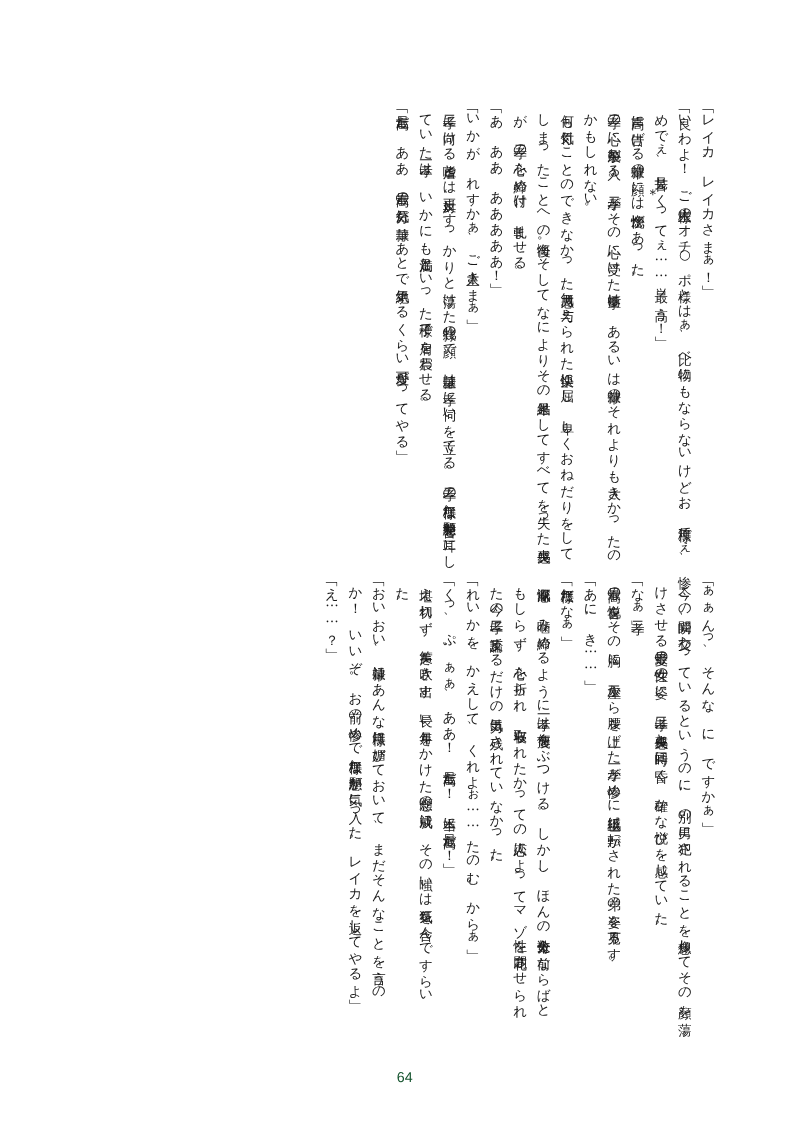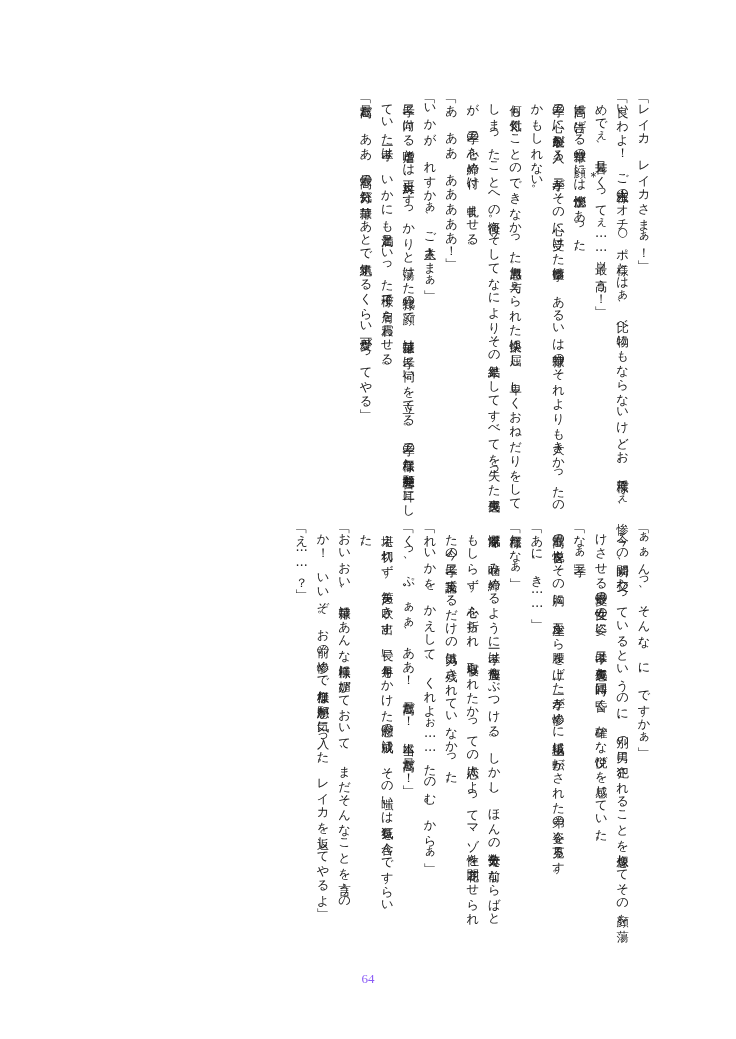--- a/index.html
+++ b/index.html
@@ -57,22 +57,22 @@
     color: #1a1a1a;
     letter-spacing: 0;
   }
   .page-number {
     position: absolute;
     bottom: 52px;
     left: 0;
     width: 100%;
     text-align: center;
     font-size: 13px;
-    color: #8b5cf6;
-    font-family: Liberation Serif, serif;
+    color: #14532d;
+    font-family: Liberation Sans, sans-serif;
   }
 </style>
 </head>
 <body>
 
 <div class="page">
 
   <div class="sep-mark">＊</div>
 
   <div class="group-upper">

